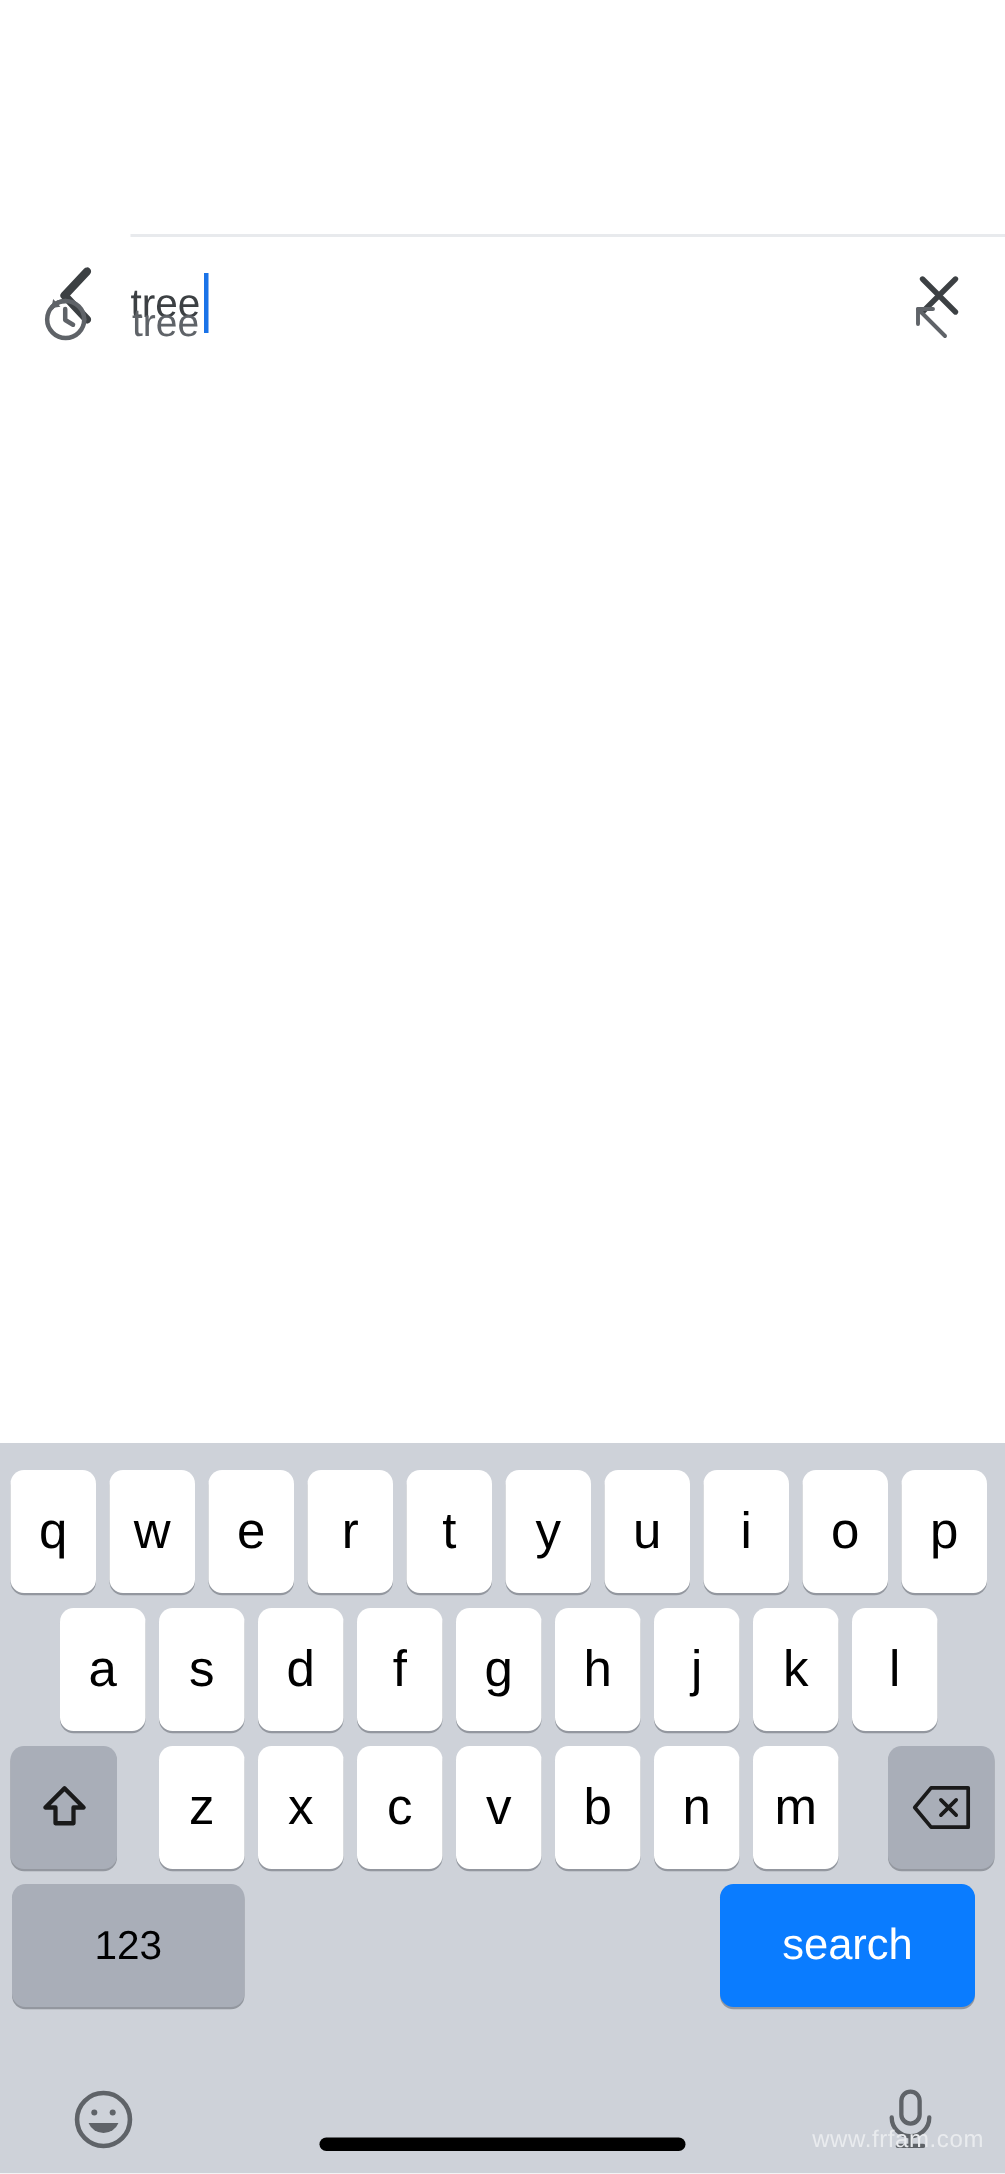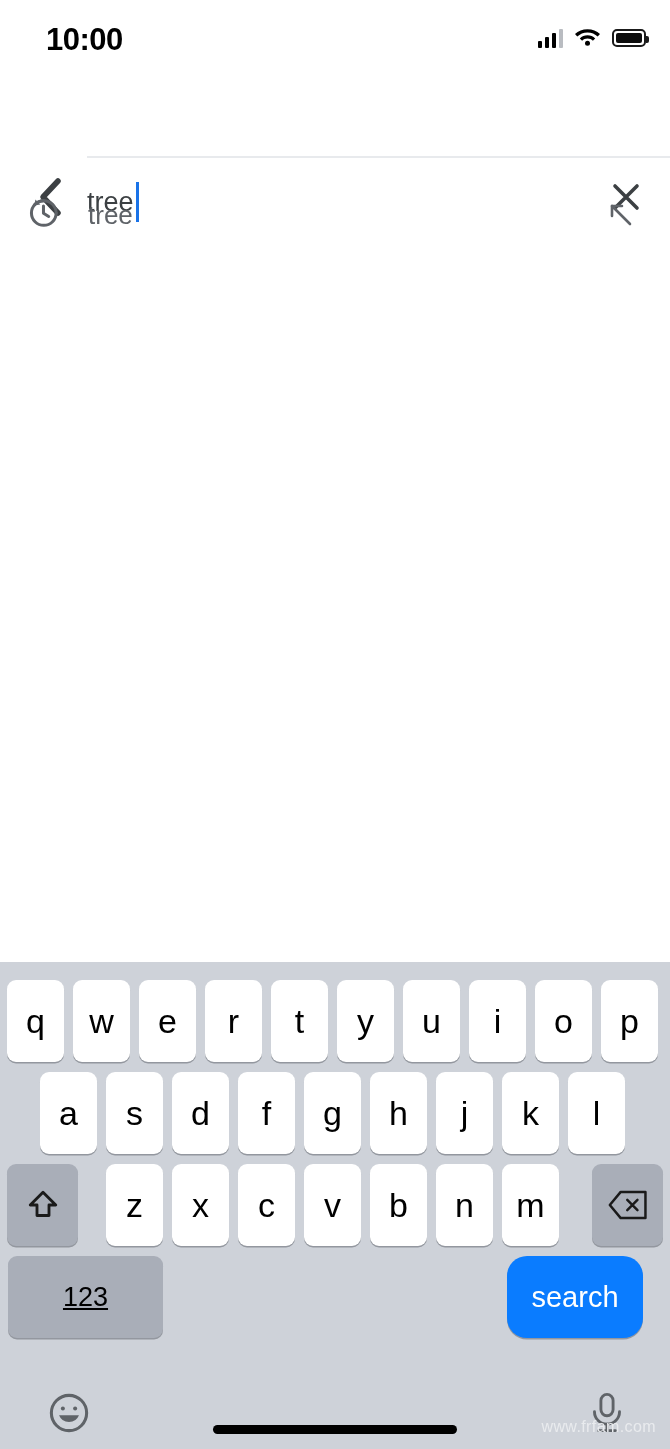--- a/index.html
+++ b/index.html
@@ -126,41 +126,20 @@
   #watermark {
     position:absolute; right:14px; top:1418px;
     font-size:16px; color:#e9ebee; letter-spacing:0.4px;
   }
 </style>
 </head>
 <body>
 
 <div id="screen">
 
-  <div id="statusbar">
-    <div id="status-time">10:00</div>
-    <div id="status-icons">
-      <span class="sig-bars">
-        <i class="b1"></i>
-          <i class="b2"></i>
-          <i class="b3"></i>
-          <i class="b4"></i>
-      </span>
-      <span>
-        <svg width="27" height="20" viewBox="0 0 27 20">
-          <path d="M13.5 3.2C8.6 3.2 4.2 5.1 1 8.1l2.3 2.4c2.6-2.5 6.2-4.1 10.2-4.1s7.6 1.6 10.2 4.1L26 8.1c-3.2-3-7.6-4.9-12.5-4.9z" fill="#000"></path>
-          <path d="M13.5 9.3c-3 0-5.7 1.2-7.7 3.1l2.3 2.4c1.4-1.4 3.3-2.2 5.4-2.2s4 .8 5.4 2.2l2.3-2.4c-2-1.9-4.7-3.1-7.7-3.1z" fill="#000"></path>
-          <circle cx="13.5" cy="17.2" r="2.5" fill="#000"></circle>
-        </svg>
-      </span>
-      <span class="battery">
-          <span></span>
-        </span>
-    </div>
-  </div>
 
   <div id="search-header">
     <div id="back-button">
       <svg width="30" height="42" viewBox="0 0 30 42">
         <path d="M23 5 L8 21 L23 37" fill="none" stroke="#3c4043" stroke-width="5.5" stroke-linecap="round" stroke-linejoin="round"></path>
       </svg>
     </div>
 
     <div id="search-input-wrap">
       <span id="search-input-text" title="Search">tree</span>
@@ -235,22 +214,22 @@
       <div class="key" style="left:502px">m</div>
       <div class="key fnkey" style="left:592px">
         <svg width="42" height="32" viewBox="0 0 28 22">
           <path d="M9 2 L26 2 L26 20 L9 20 L1.5 11 Z" fill="none" stroke="#1a1a1a" stroke-width="1.7" stroke-linejoin="round"></path>
           <path d="M13.5 7.5 L20.5 14.5 M20.5 7.5 L13.5 14.5" fill="none" stroke="#1a1a1a" stroke-width="1.7" stroke-linecap="round"></path>
         </svg>
       </div>
     </div>
 
     <div class="krow" id="row4">
-      <div class="key fnkey num" style="left:8px; width:155px; height:82px;text-decoration:underline;">123</div>
-      <div class="key blue" style="left:507px; width:136px; height:82px;border-radius:20px;">search</div>
+      <div class="key fnkey num" style="left:8px; width:155px; height:82px;">123</div>
+      <div class="key blue" style="left:480px; width:170px; height:82px;">search</div>
     </div>
   </div>
 
   <div id="kb-bottom">
     <div id="emoji-button">
       <svg width="46" height="46" viewBox="0 0 24 24">
         <circle cx="12" cy="12" r="9.2" fill="none" stroke="#5f6368" stroke-width="1.6"></circle>
         <circle cx="8.8" cy="9.6" r="1.05" fill="#5f6368"></circle>
         <circle cx="15.2" cy="9.6" r="1.05" fill="#5f6368"></circle>
         <path d="M6.8 13.2 A5.6 5.6 0 0 0 17.2 13.2 Z" fill="#5f6368"></path>

